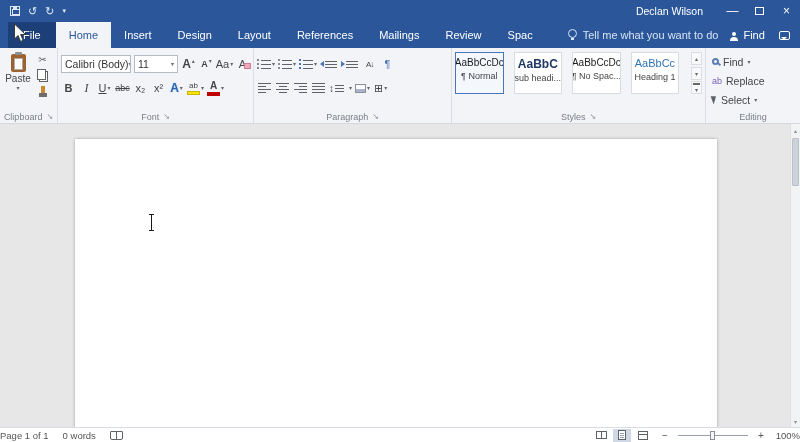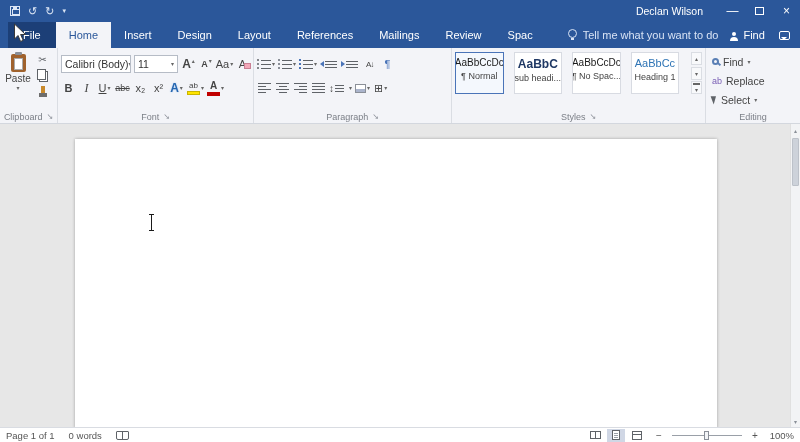--- a/index.html
+++ b/index.html
@@ -120,21 +120,21 @@
   .page{position:absolute;left:75px;top:15px;width:642px;bottom:-2px;background:#fff;box-shadow:0 0 3px rgba(0,0,0,.3)}
   .caret{position:absolute;left:76px;top:75px;width:1px;height:17px;background:#1a1a1a}
   .caret::before,.caret::after{content:"";position:absolute;left:-2px;width:5px;height:1px;background:#1a1a1a}
   .caret::before{top:0}.caret::after{bottom:0}
   .vscroll{position:absolute;right:0;top:0;bottom:0;width:10px;background:#f2f3f5;border-left:1px solid #e0e0e0}
   .varrow{position:absolute;left:0;right:0;height:10px;display:flex;align-items:center;justify-content:center;font-size:6px;color:#8a8f98}
   .varrow.up{top:1px}.varrow.down{bottom:1px}
   .vthumb{position:absolute;top:14px;left:1px;right:1px;height:48px;background:#cdd2da;border:1px solid #bcc1c9;border-radius:1px}
 
   
-  .status{height:15px;background:#fff;border-top:1px solid #d9dce2;display:flex;align-items:center;font-size:9.5px;color:#555;padding:0 6px;gap:14px;flex:none}
+  .status{height:15px;background:#fff;border-top:1px solid #d9dce2;display:flex;align-items:center;font-size:9.5px;color:#555;padding:0 0;gap:14px;flex:none}
   .ic-book{width:13px;height:9px;border:1px solid #5f6368;border-radius:1px 1px 2px 2px;background:#fff;position:relative}
   .ic-book::after{content:"";position:absolute;left:50%;top:0;bottom:0;width:1px;background:#5f6368}
   .s-right{margin-left:auto;display:flex;align-items:center;gap:8px}
   .viewbtns{display:flex;gap:3px}
   .vbtn{width:18px;height:13px;display:flex;align-items:center;justify-content:center}
   .vbtn.active{background:#d0d7e5}
   .vb-book{width:11px;height:8px;border:1px solid #5f6368;background:#fff;position:relative}
   .vb-book::after{content:"";position:absolute;left:50%;top:0;bottom:0;width:1px;background:#5f6368}
   .vb-page{width:8px;height:10px;border:1px solid #5f6368;background:#fff;position:relative}
   .vb-page::after{content:"";position:absolute;left:1px;right:1px;top:2px;height:1px;background:#9aa0a8;box-shadow:0 2px 0 #9aa0a8,0 4px 0 #9aa0a8}

